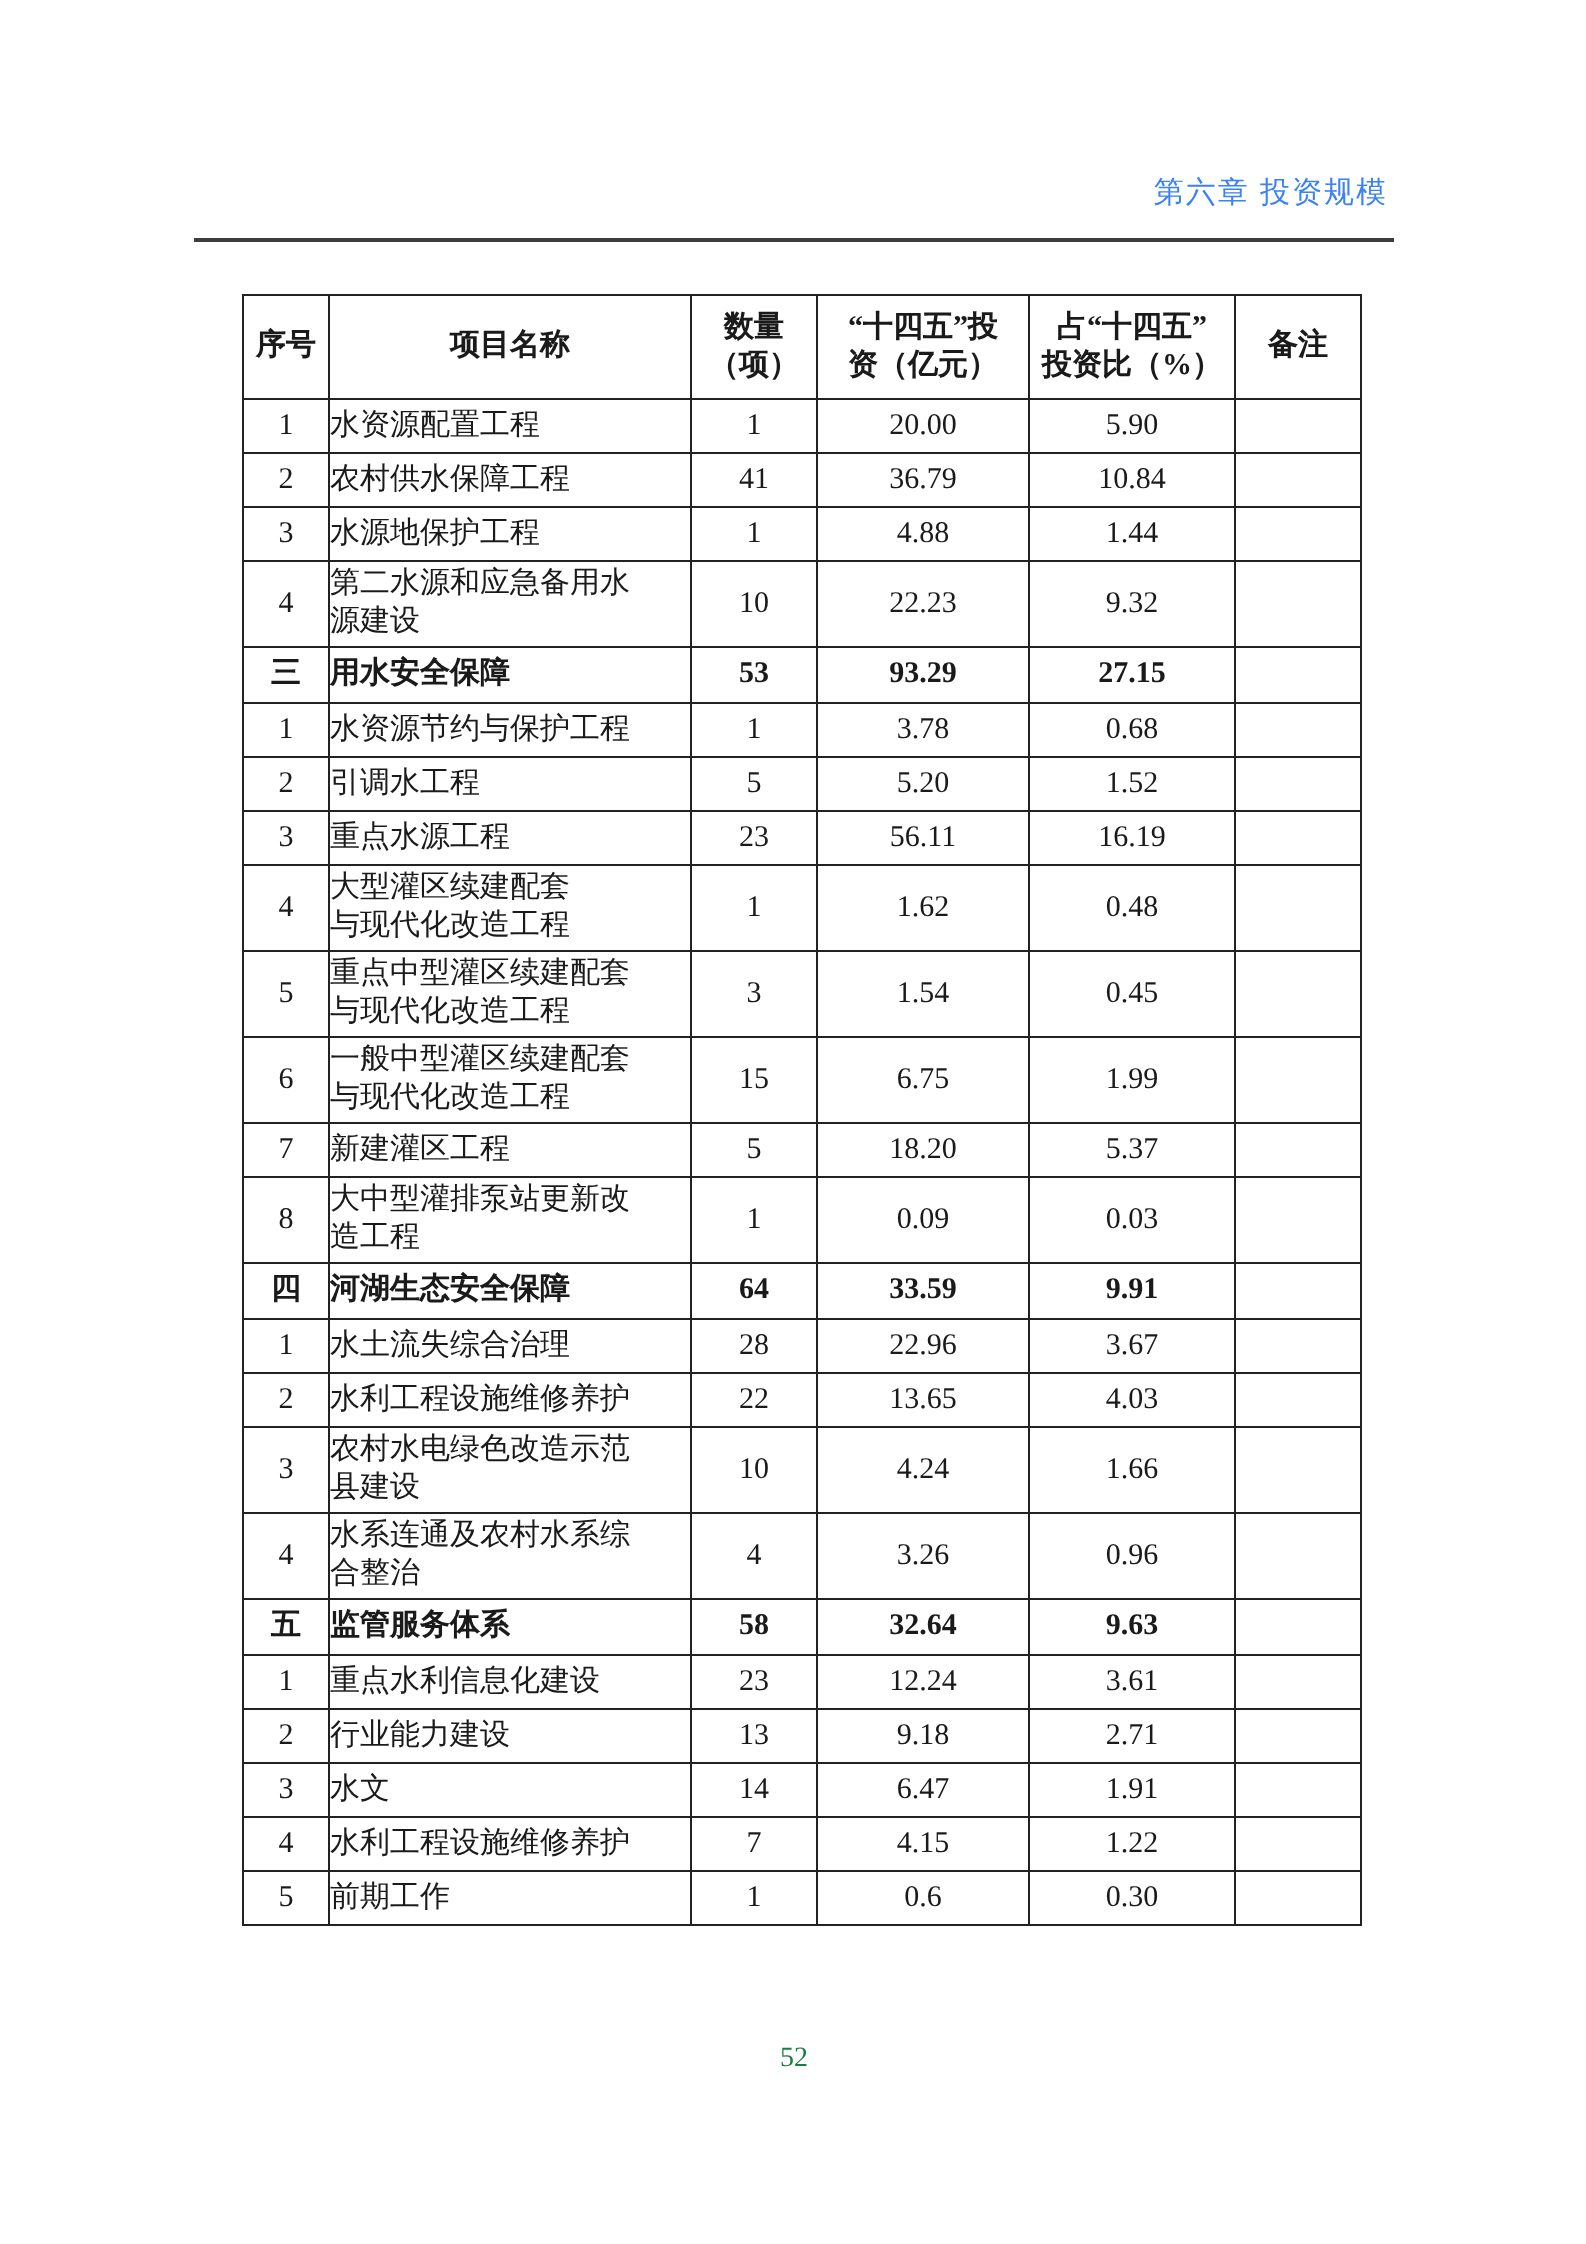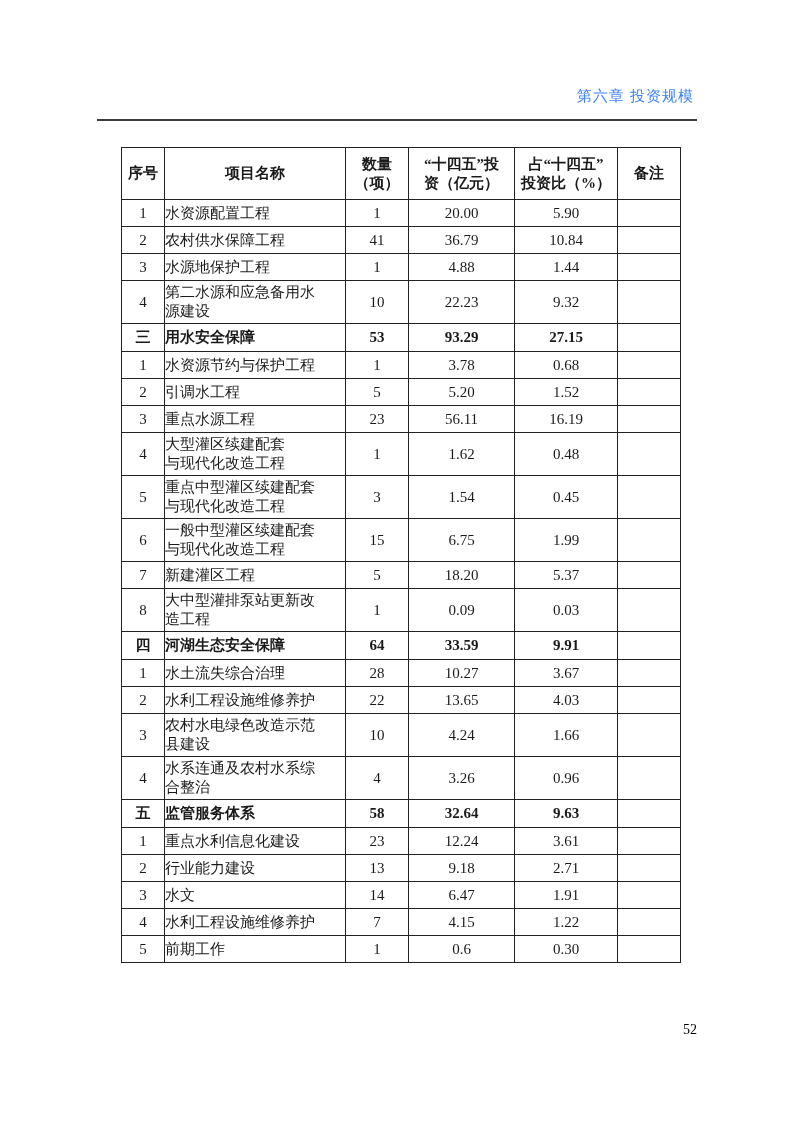--- a/index.html
+++ b/index.html
@@ -59,23 +59,23 @@
   .main-table td.name {
     text-align: left;
     padding-left: 0;
     padding-right: 6px;
   }
   .page-number {
     position: absolute;
     top: 1022px;
     left: 97px;
     width: 600px;
-    text-align: right;
+    text-align: center;
     font-size: 14px;
-    color: #000000;
+    color: #15803d;
   }
 </style>
 </head>
 <body>
 
 <div class="chapter-header">第六章 投资规模</div>
 
 <div class="header-rule"></div>
 
 <table class="main-table">
@@ -215,21 +215,21 @@
         <td class="name">河湖生态安全保障</td>
         <td>64</td>
         <td>33.59</td>
         <td>9.91</td>
         <td></td>
       </tr>
       <tr>
         <td>1</td>
         <td class="name">水土流失综合治理</td>
         <td>28</td>
-        <td>10.27</td>
+        <td>22.96</td>
         <td>3.67</td>
         <td></td>
       </tr>
       <tr>
         <td>2</td>
         <td class="name">水利工程设施维修养护</td>
         <td>22</td>
         <td>13.65</td>
         <td>4.03</td>
         <td></td>

